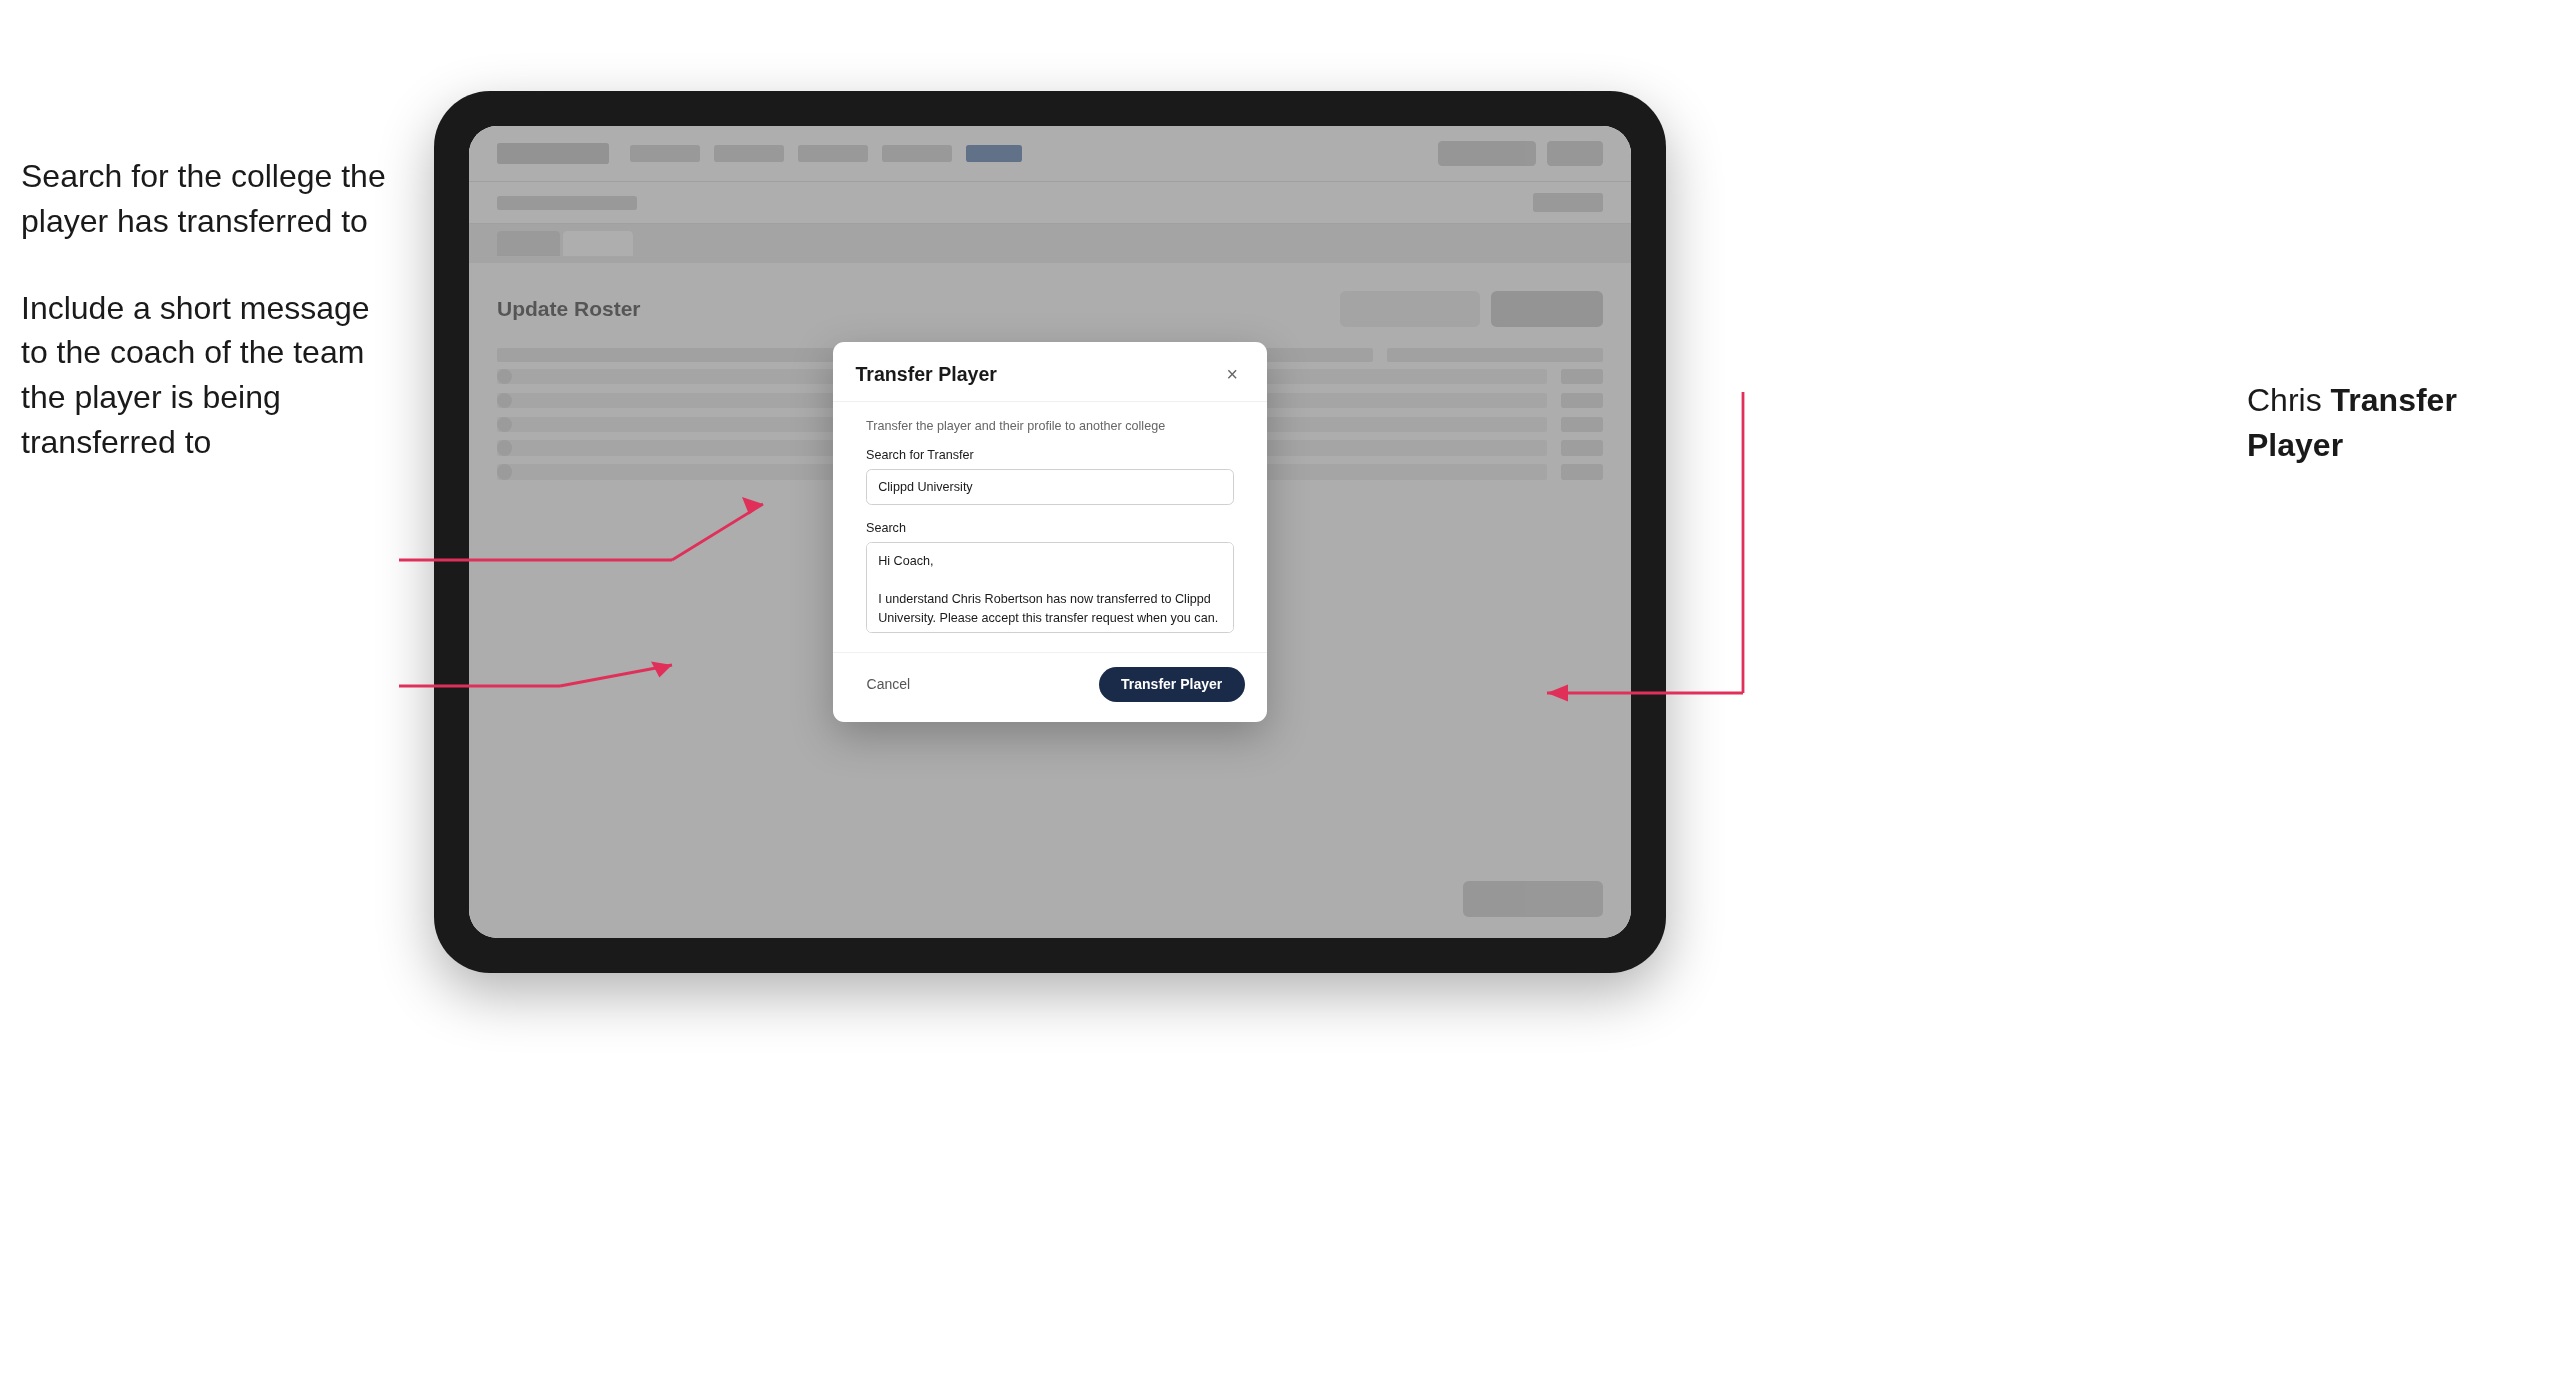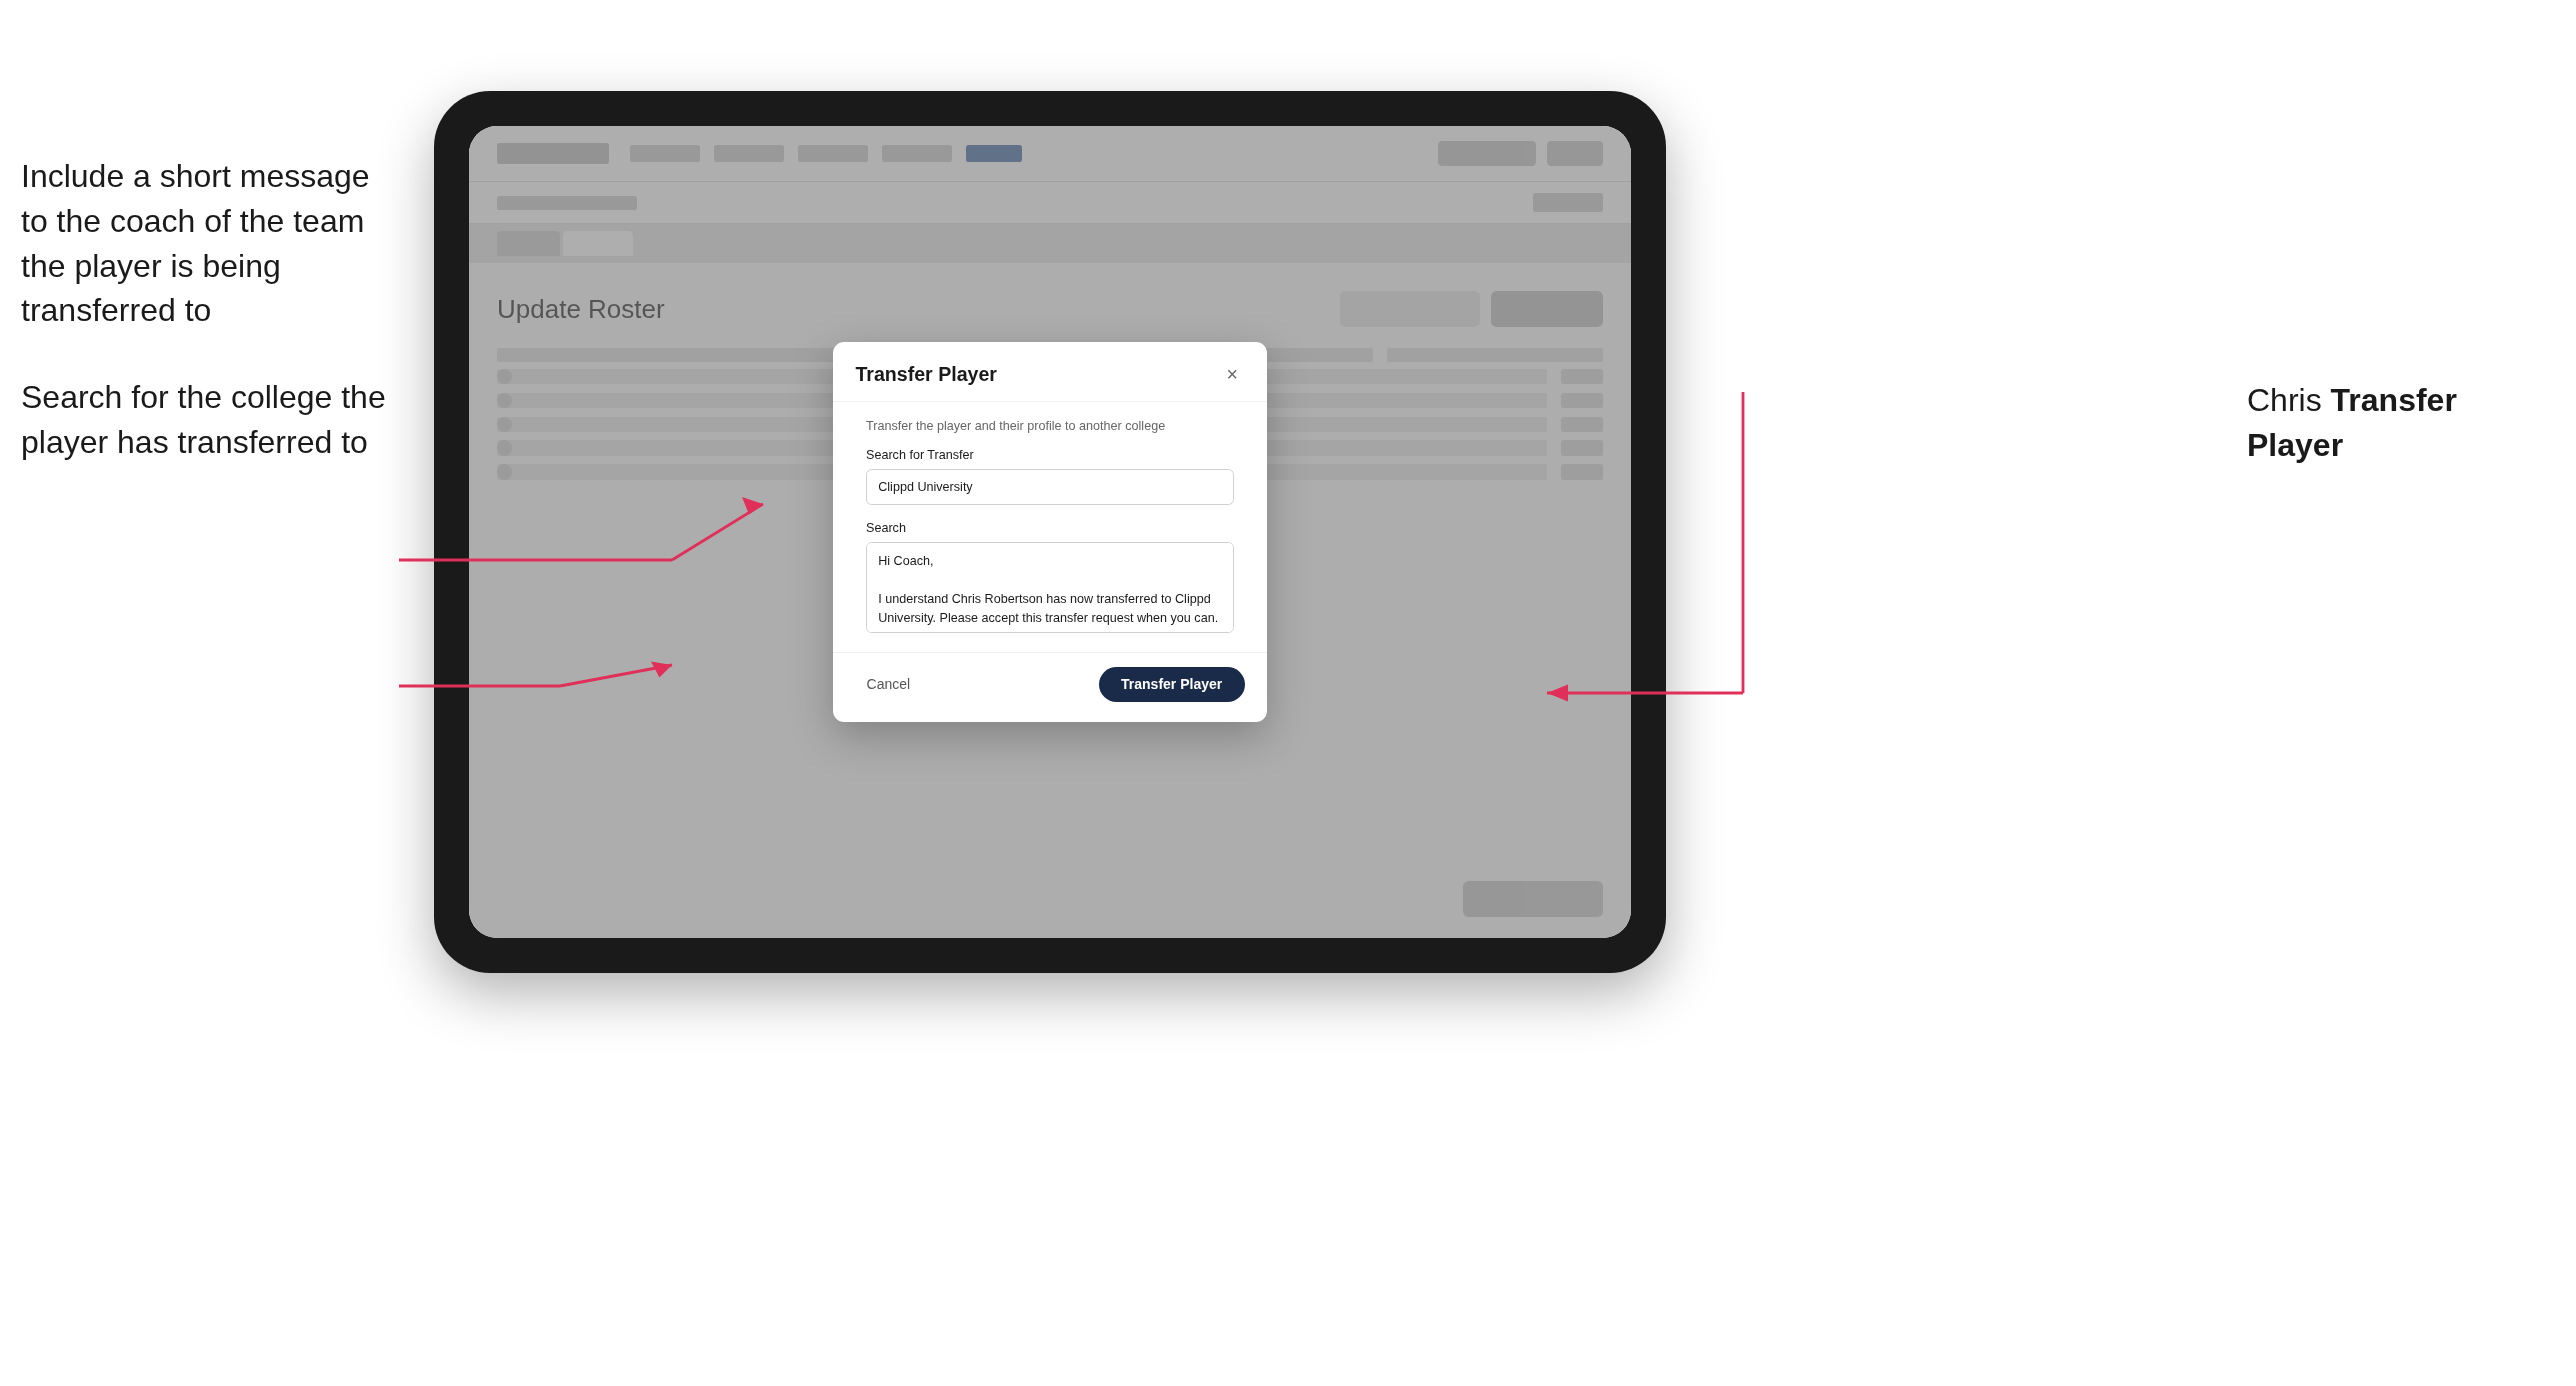--- a/index.html
+++ b/index.html
@@ -173,22 +173,22 @@
       padding: 28px;
       opacity: 0.55;
     }
     .page-title-bar {
       display: flex;
       align-items: center;
       justify-content: space-between;
       margin-bottom: 21px;
     }
     .page-title-text {
-      font-size: 26px;
-      font-weight: 400;
+      font-size: 21px;
+      font-weight: 700;
       color: #1a1a1a;
     }
     .page-title-actions {
       display: flex;
       gap: 11.2px;
     }
     .action-btn-ghost {
       width: 140px;
       height: 36px;
       background: #e8e8e8;
@@ -379,22 +379,22 @@
     .annotations-svg {
       position: absolute;
       inset: 0;
       pointer-events: none;
     }
   </style>
 </head>
 <body>
 
 <div class="annotation-left">
+  <p class="annotation-text">Search for the college the player has transferred to</p>
   <p class="annotation-text">Include a short message to the coach of the team the player is being transferred to</p>
-  <p class="annotation-text">Search for the college the player has transferred to</p>
 </div>
 
 <div class="annotation-right">
   <p class="annotation-text">
     <span>Chris </span><strong>Transfer Player</strong>
   </p>
 </div>
 
 <div class="ipad-frame">
   <div class="ipad-screen">

